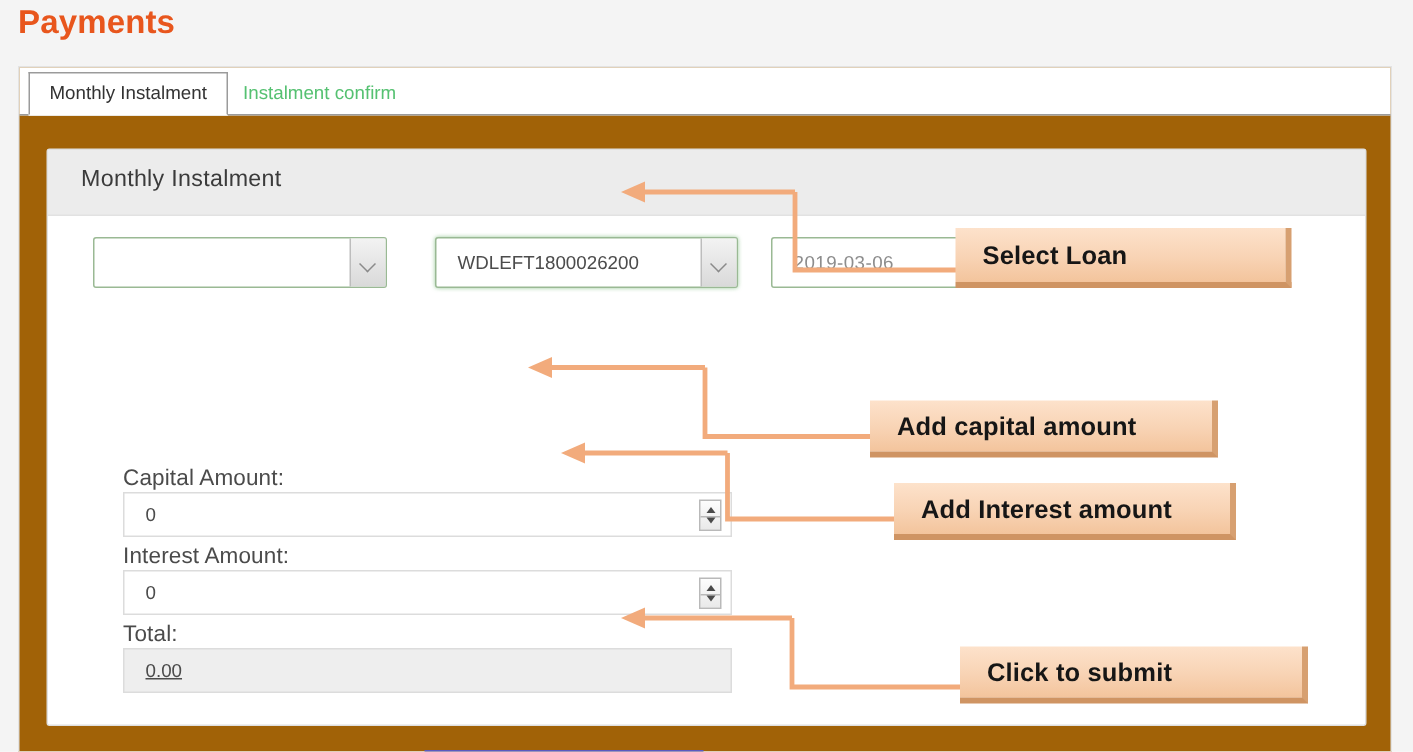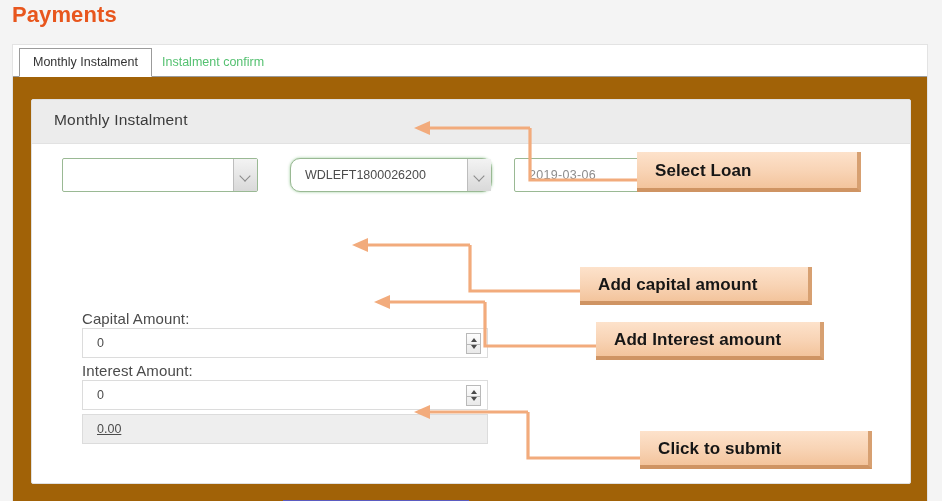--- a/index.html
+++ b/index.html
@@ -151,21 +151,21 @@
     position: absolute;
     left: 7px;
     top: 13px;
     width: 7px;
     height: 7px;
     border-right: 1.6px solid #8a8a8a;
     border-bottom: 1.6px solid #8a8a8a;
     transform: rotate(45deg);
   }
   #sel-type   { left: 30px;  width: 196px; }
-  #sel-loan   { left: 258px; width: 202px; box-shadow: 0 0 3px rgba(120,185,120,.75); border-radius: 10px; }
+  #sel-loan   { left: 258px; width: 202px; box-shadow: 0 0 3px rgba(120,185,120,.75); }
   #fld-date   { left: 482px; width: 198px; }
   #fld-date .val { color: #8d8d8d; letter-spacing: .3px; }
 
   
   .amounts { position: absolute; left: 50px; top: 210px; width: 406px; }
   .lbl {
     font-size: 15px;
     color: #4b4b4b;
     line-height: 18px;
     letter-spacing: 0.1px;
@@ -324,20 +324,21 @@
       </div>
 
       <div class="lbl">Interest Amount:</div>
       <div class="numfld">
         <span class="nval">0</span>
         <span class="spin">
             <span class="divider"></span>
           </span>
       </div>
 
+      <div class="lbl">Total:</div>
       <div class="totalfld">
         <span class="nval">0.00</span>
       </div>
 
     </div>
 
   </div>
 
   <button class="submit-btn">Make Payment</button>
 

